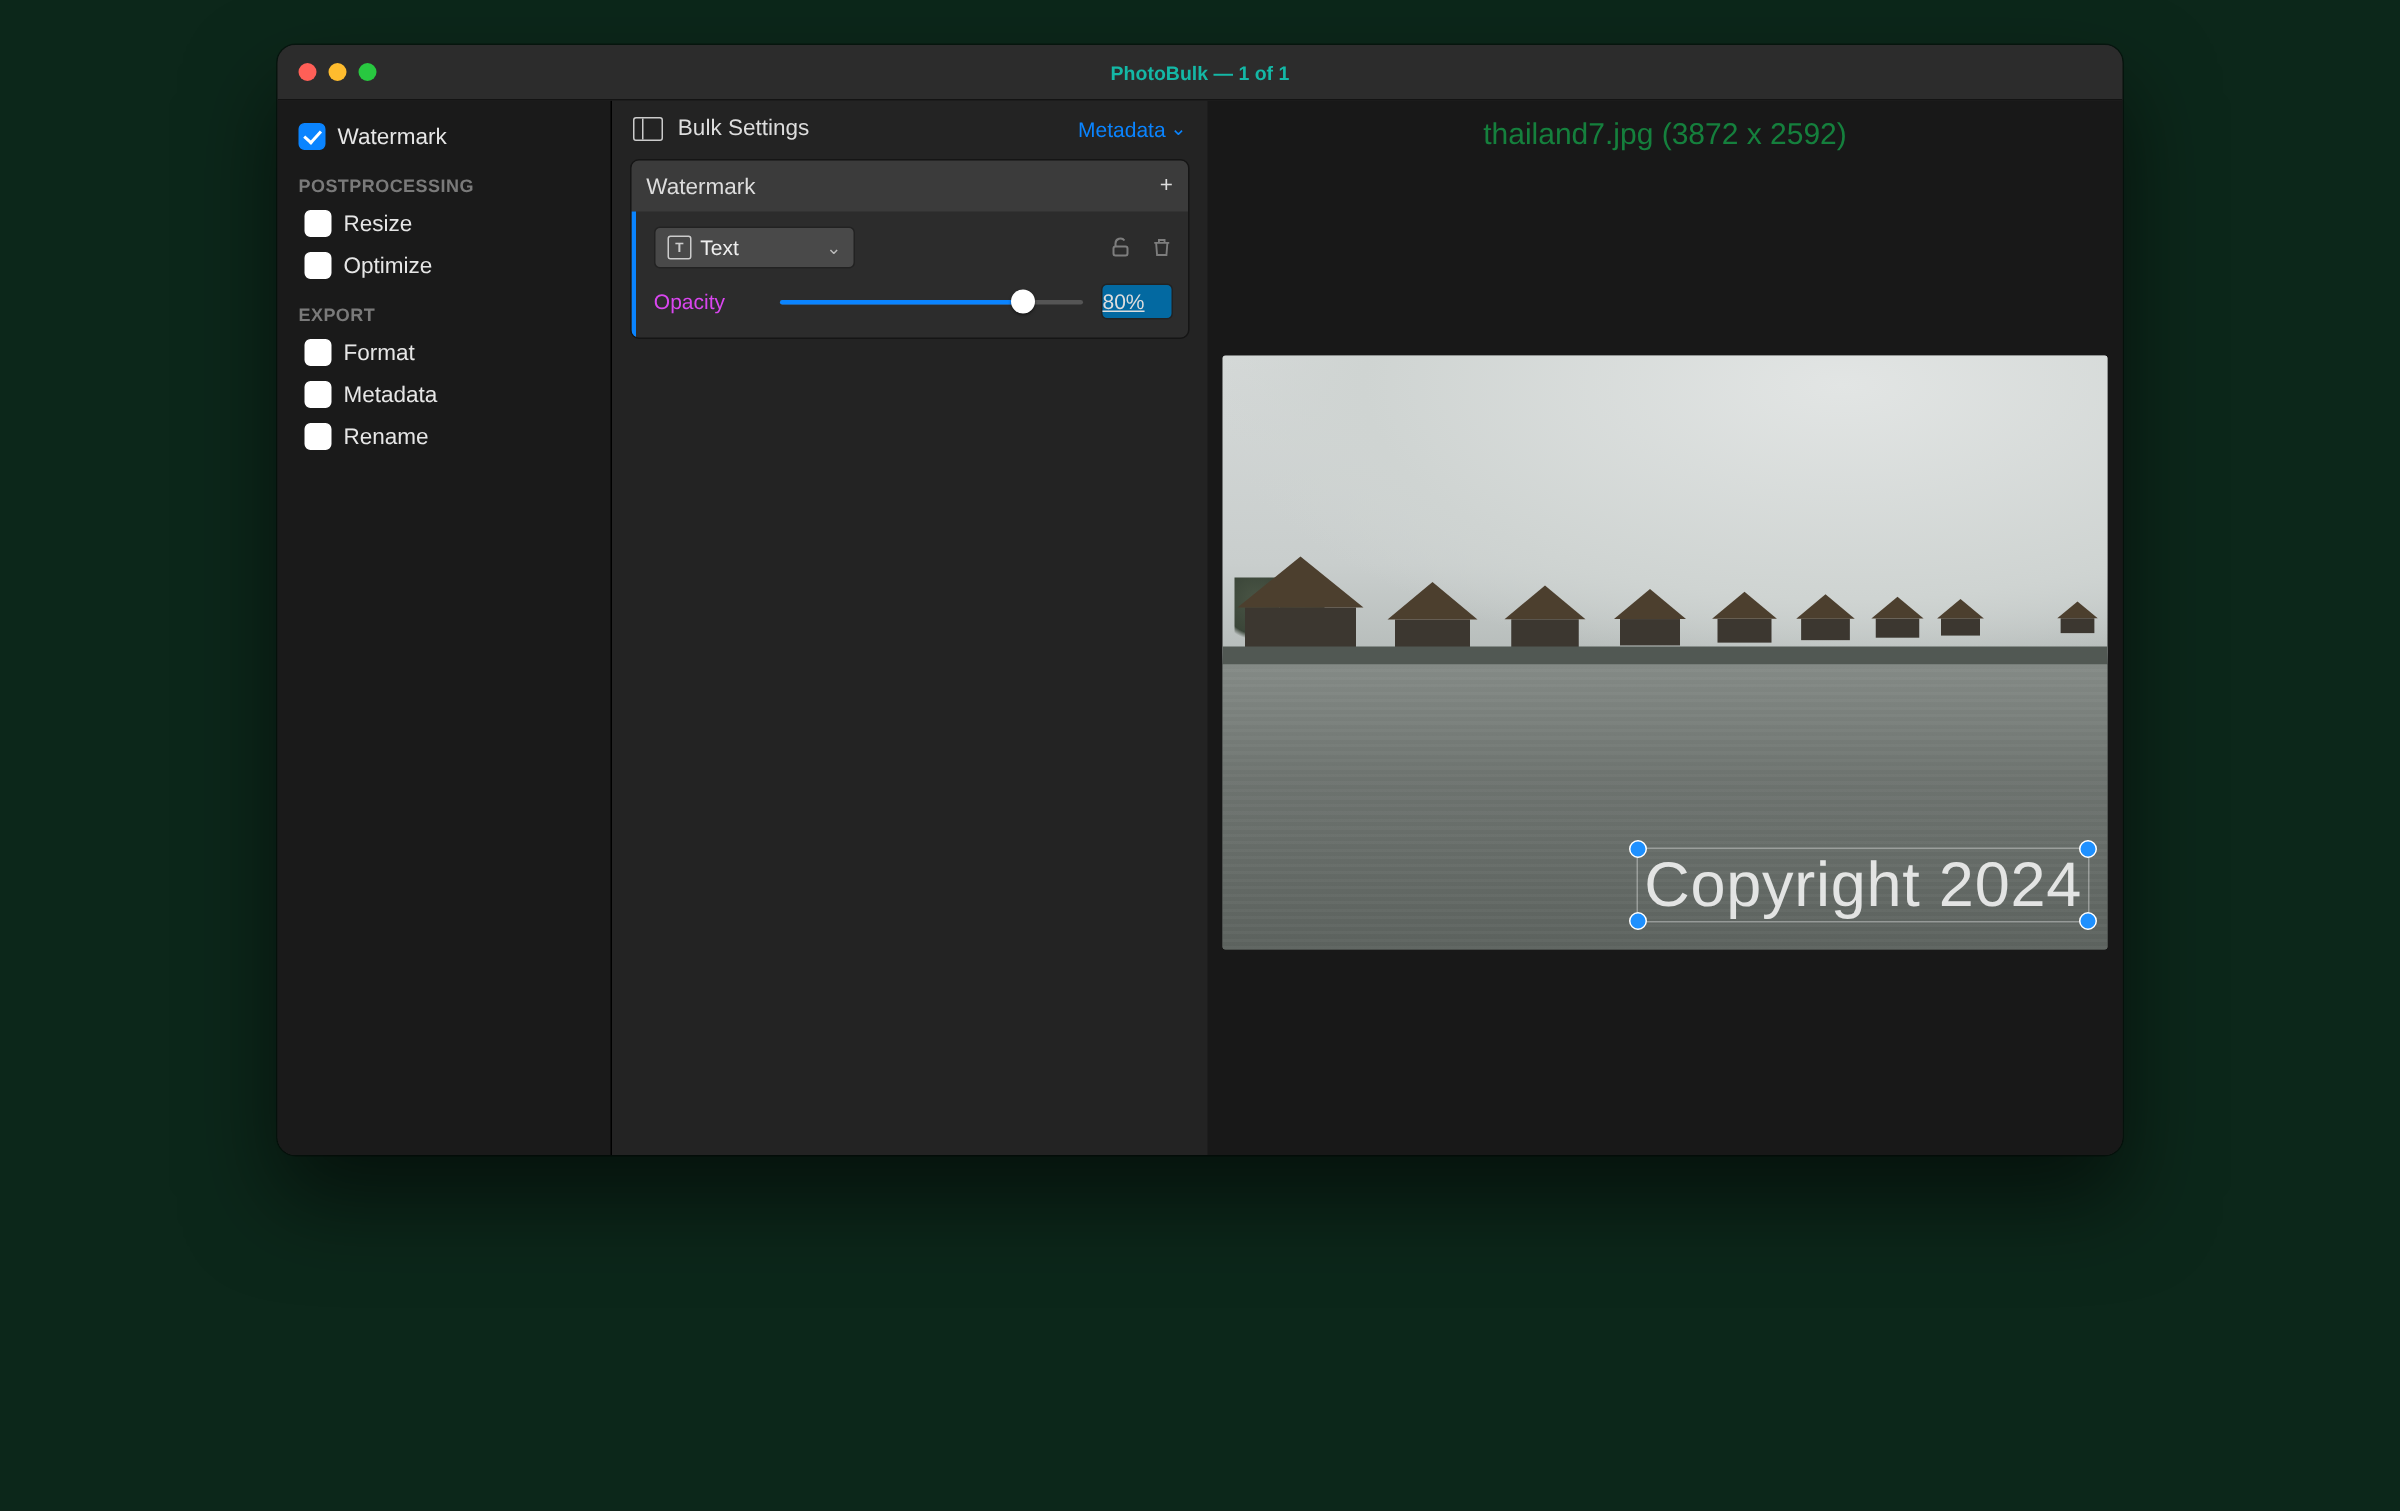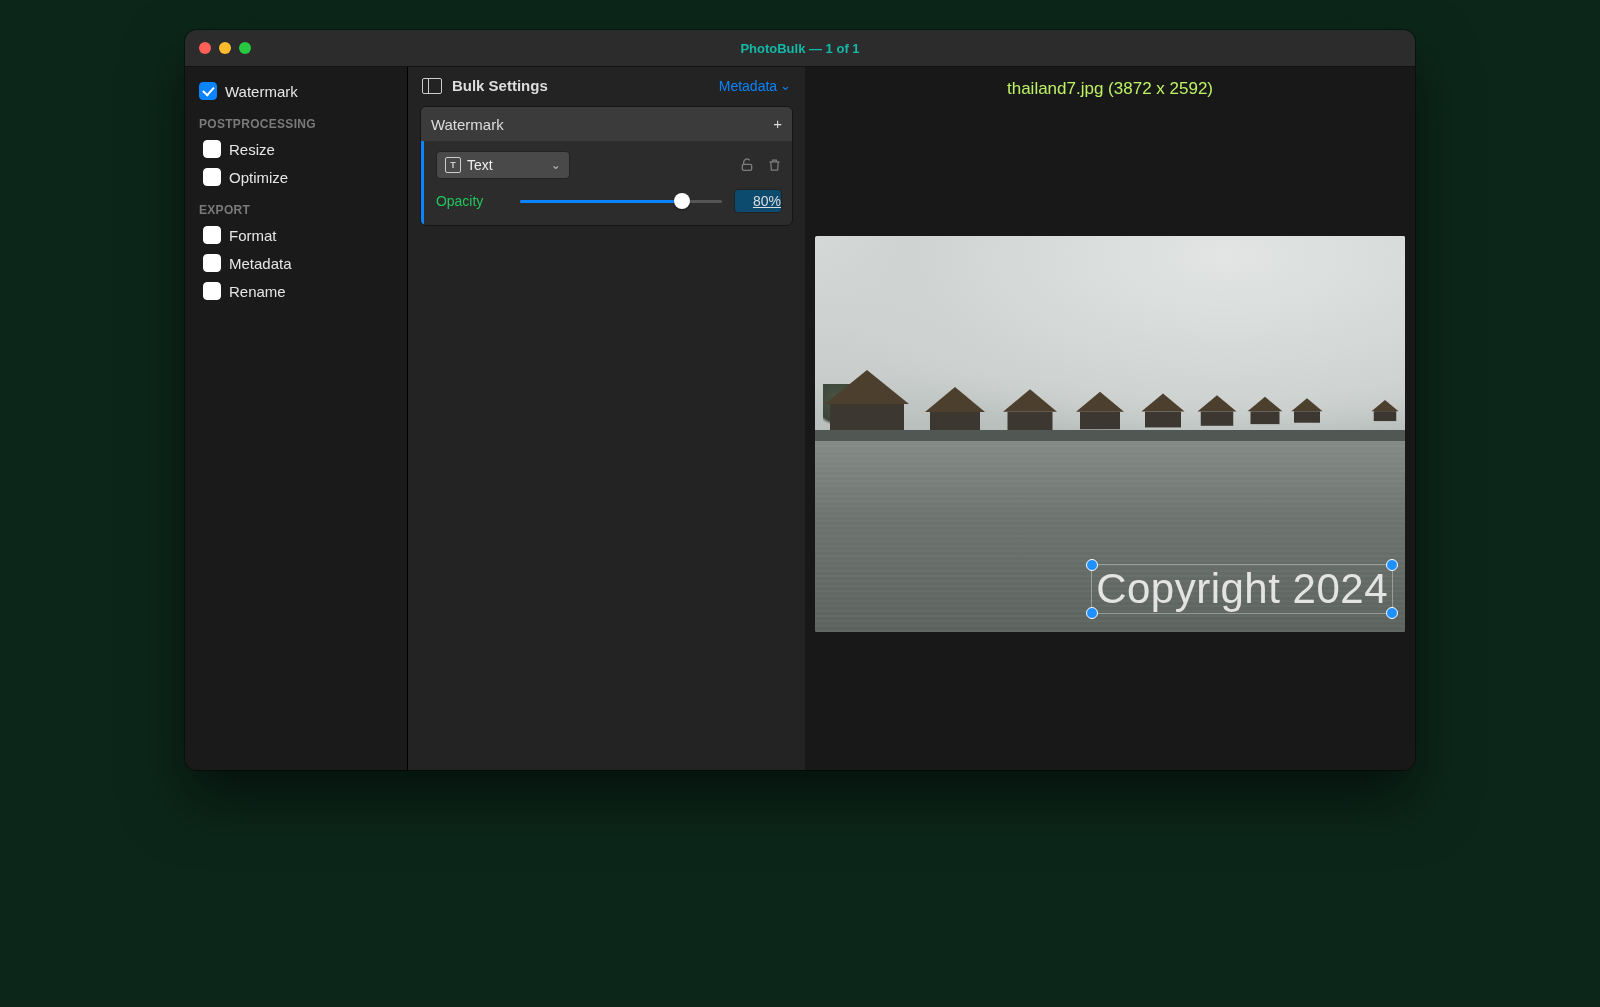--- a/index.html
+++ b/index.html
@@ -25,48 +25,48 @@
   .sb-item.indent{padding-left:10px;}
   .sb-group{color:#7a7a7a;font-size:12px;font-weight:600;letter-spacing:.3px;padding:12px 6px 4px;}
   .cb{width:16px;height:16px;border-radius:4px;background:#fff;border:1px solid #fff;display:flex;align-items:center;justify-content:center;flex:none;}
   .cb.checked{background:var(--accent);border-color:var(--accent);}
   .cb.checked::after{content:"";width:9px;height:5px;border:2px solid #fff;border-top:0;border-right:0;transform:rotate(-48deg) translate(1px,-1px);}
   .sb-label{color:#e6e6e6;font-size:15px;}
   
   .mhdr{display:flex;align-items:center;gap:10px;padding:10px 14px 10px 14px;}
   .panel-ic{width:18px;height:14px;border:1.5px solid #ccc;border-radius:2px;position:relative;flex:none;}
   .panel-ic::after{content:"";position:absolute;left:5px;top:0;bottom:0;width:1.5px;background:#ccc;}
-  .mhdr-title{font-weight:700;font-size:15px;flex:1;}
+  .mhdr-title{font-weight:400;font-size:15px;flex:1;}
   .preset{color:var(--accent);font-size:14px;display:flex;align-items:center;gap:3px;}
   .preset::after{content:"⌄";font-size:13px;}
   
   .card{margin:2px 12px 10px 12px;border-radius:6px;overflow:hidden;background:var(--bg2);border:1px solid #151515;}
   .card-hd{background:#3b3b3b;padding:8px 10px;display:flex;align-items:center;justify-content:space-between;}
   .card-hd span{font-size:15px;}
   .plus{font-size:22px;line-height:18px;color:#ddd;cursor:pointer;}
   .card-bd{padding:10px 10px 12px 12px;display:flex;flex-direction:column;gap:10px;border-left:3px solid var(--accent);}
   .row{display:flex;align-items:center;gap:8px;}
   .ctl{background:#494949;border-radius:4px;height:26px;display:flex;align-items:center;padding:0 8px;color:#eee;border:1px solid #222;}
   .ctl.sel::after{content:"⌄";margin-left:auto;color:#bbb;font-size:12px;}
   .ctl.tiny{width:20px;justify-content:center;padding:0;}
   .t-ic{width:14px;height:14px;border:1.5px solid #ccc;border-radius:2px;display:flex;align-items:center;justify-content:center;font-size:9px;font-weight:700;color:#ccc;margin-right:6px;}
   .lockrow{margin-left:auto;display:flex;gap:12px;color:#888;}
   .ic-btn{cursor:pointer;opacity:.75;}
   .swatch{width:26px;height:18px;background:#fff;border-radius:2px;border:1px solid #222;}
   .uline{font-size:15px;text-decoration:underline;color:#ddd;}
   
   .slwrap{display:flex;align-items:center;gap:12px;}
-  .sl-label{width:72px;color:#22c55e;}
+  .sl-label{width:72px;color:#d946ef;}
   .sl{flex:1;position:relative;height:20px;}
   .sl-track{position:absolute;top:9px;left:0;right:0;height:3px;background:#555;border-radius:2px;}
   .sl-fill{position:absolute;top:9px;left:0;height:3px;background:var(--accent);border-radius:2px;}
   .sl-thumb{position:absolute;top:2px;width:16px;height:16px;border-radius:50%;background:#fff;transform:translateX(-50%);box-shadow:0 1px 2px rgba(0,0,0,.5);}
-  .sl-val{width:46px;text-align:right;background:#0c4a6e;border-radius:4px;padding:3px 0;border:1px solid #222;text-decoration:underline;}
-  
-  .fname{text-align:center;padding:12px 0 8px;color:#bef264;font-size:17px;}
+  .sl-val{width:46px;text-align:left;background:#0369a1;border-radius:4px;padding:3px 0;border:1px solid #222;text-decoration:underline;}
+  
+  .fname{text-align:center;padding:12px 0 8px;color:#15803d;font-size:20px;}
   .pv{flex:1;display:flex;align-items:center;justify-content:center;padding:0 10px 10px;}
   .canvas{width:590px;height:396px;background:linear-gradient(#d5d9d8 0%,#c9cecd 35%,#b7bdbb 50%,#7e8581 52%,#6f7672 100%);position:relative;border-radius:2px;overflow:hidden;}
   .sky{position:absolute;inset:0;background:radial-gradient(ellipse 120% 80% at 70% 5%,#e2e5e4 0%,#cfd4d2 45%,transparent 60%);}
   .water{position:absolute;left:0;right:0;bottom:0;height:48%;background:linear-gradient(#848a86 0%,#6d736f 40%,#5c625e 100%);}
   .water::before{content:"";position:absolute;inset:0;background:repeating-linear-gradient(0deg,rgba(255,255,255,.03) 0 2px,transparent 2px 5px);}
   .shore{position:absolute;left:0;right:0;top:49%;height:3%;background:#515853;}
   .hut{position:absolute;bottom:50%;}
   .roof{width:0;height:0;border-left:30px solid transparent;border-right:30px solid transparent;border-bottom:25px solid #5a4a36;filter:brightness(.85);}
   .wall{width:50px;height:22px;background:#3c3730;margin-left:5px;}
   .tree{position:absolute;bottom:50%;width:30px;height:50px;background:radial-gradient(circle at 50% 30%,#4a5545 0%,#3a4538 60%,transparent 70%);}

